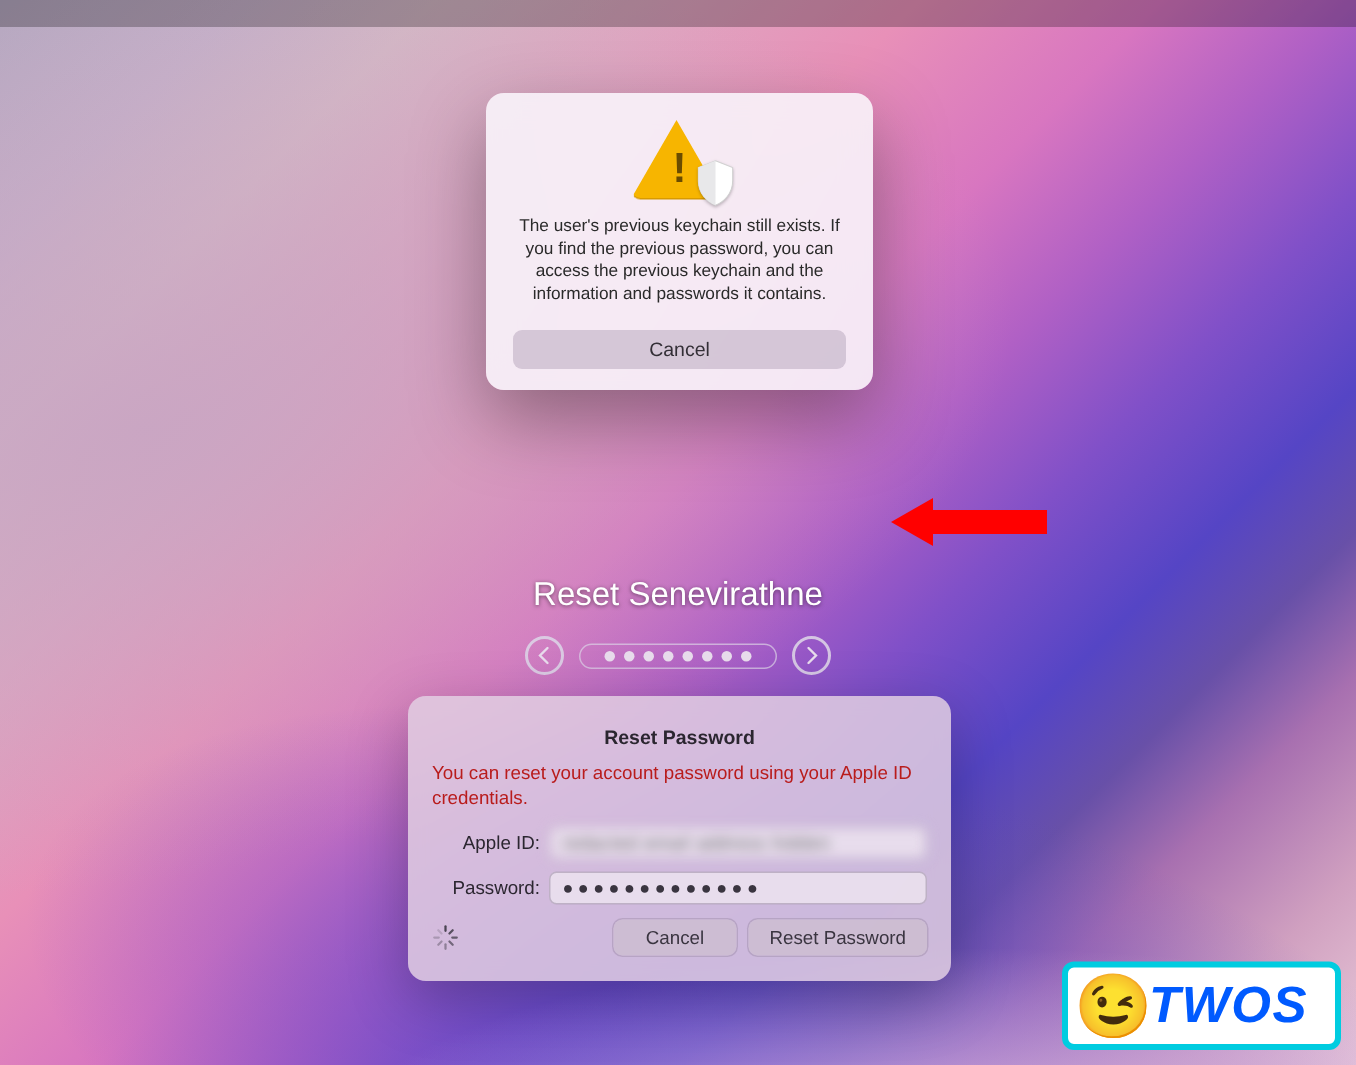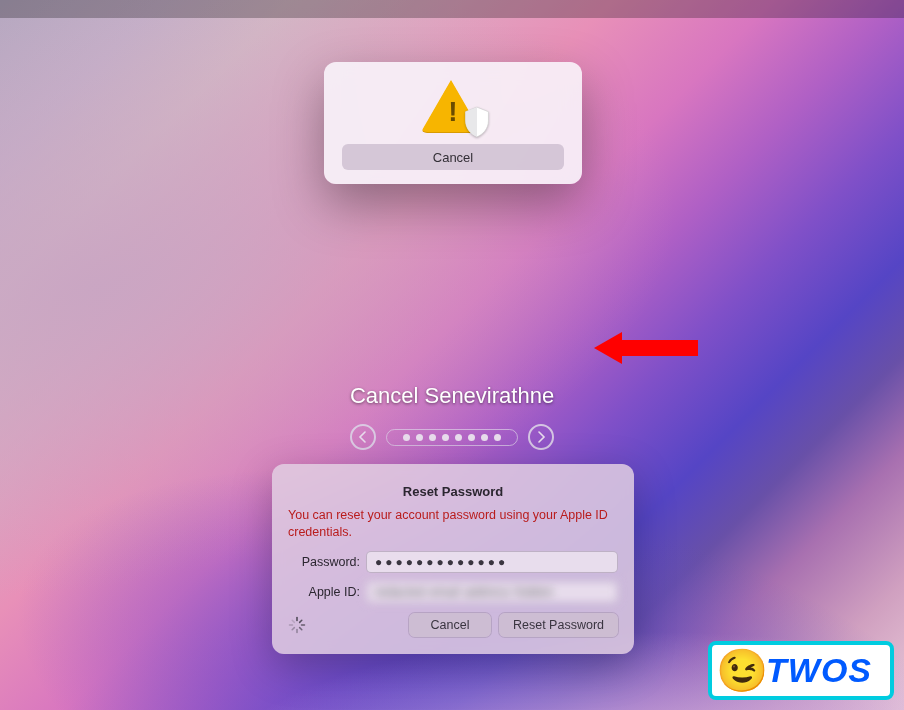--- a/index.html
+++ b/index.html
@@ -284,30 +284,31 @@
   <div class="icon-wrap">
     <div class="triangle"></div>
     <div class="excl">!</div>
     <div class="badge">
       <svg viewBox="0 0 24 28">
         <path d="M12 1 L22 5 V13 C22 20 17 25 12 27 C7 25 2 20 2 13 V5 Z" fill="#fff" stroke="#d0d0d0" stroke-width="0.6"></path>
         <path d="M12 1 L12 27 C7 25 2 20 2 13 V5 Z" fill="#e8e8ea"></path>
       </svg>
     </div>
   </div>
+  <div class="secondary-text">The user's previous keychain still exists. If you find the previous password, you can access the previous keychain and the information and passwords it contains.</div>
   <div class="btn-row">
     <button class="btn-cancel">Cancel</button>
   </div>
 </div>
 
 <svg class="arrow" width="110" height="40">
   <polygon points="0,20 28,4 28,12 104,12 104,28 28,28 28,36" fill="#ff0000"></polygon>
 </svg>
 
-<div class="username">Cancel Senevirathne</div>
+<div class="username">Reset Senevirathne</div>
 
 <div class="nav-row">
   <button class="nav-btn">
     <svg viewBox="0 0 12 12">
         <path d="M8 1 L3 6 L8 11" stroke="#e8dcec" stroke-width="1.6" fill="none" stroke-linecap="round"></path>
       </svg>
   </button>
   <div class="dots-box">
     <span class="dot"></span>
       <span class="dot"></span>
@@ -322,26 +323,26 @@
     <svg viewBox="0 0 12 12">
         <path d="M4 1 L9 6 L4 11" stroke="#e8dcec" stroke-width="1.6" fill="none" stroke-linecap="round"></path>
       </svg>
   </button>
 </div>
 
 <div class="reset-panel">
   <div class="rp-title">Reset Password</div>
   <div class="rp-sub">You can reset your account password using your Apple ID credentials.</div>
   <div class="form-row">
+    <label>Apple ID:</label>
+    <input class="blurred" type="text" value="redacted email address hidden" style="">
+  </div>
+  <div class="form-row">
     <label>Password:</label>
     <input class="pwdots" type="text" value="●●●●●●●●●●●●●" style="">
-  </div>
-  <div class="form-row">
-    <label>Apple ID:</label>
-    <input class="blurred" type="text" value="redacted email address hidden" style="">
   </div>
   <div class="rp-foot">
     <svg class="spinner" viewBox="0 0 24 24">
       <g stroke="#4a4452" stroke-width="2" stroke-linecap="round">
         <line x1="12" y1="2" x2="12" y2="6" opacity="1"></line>
         <line x1="18.4" y1="5.6" x2="15.5" y2="8.5" opacity="0.9"></line>
         <line x1="22" y1="12" x2="18" y2="12" opacity="0.8"></line>
         <line x1="18.4" y1="18.4" x2="15.5" y2="15.5" opacity="0.7"></line>
         <line x1="12" y1="22" x2="12" y2="18" opacity="0.5"></line>
         <line x1="5.6" y1="18.4" x2="8.5" y2="15.5" opacity="0.4"></line>

